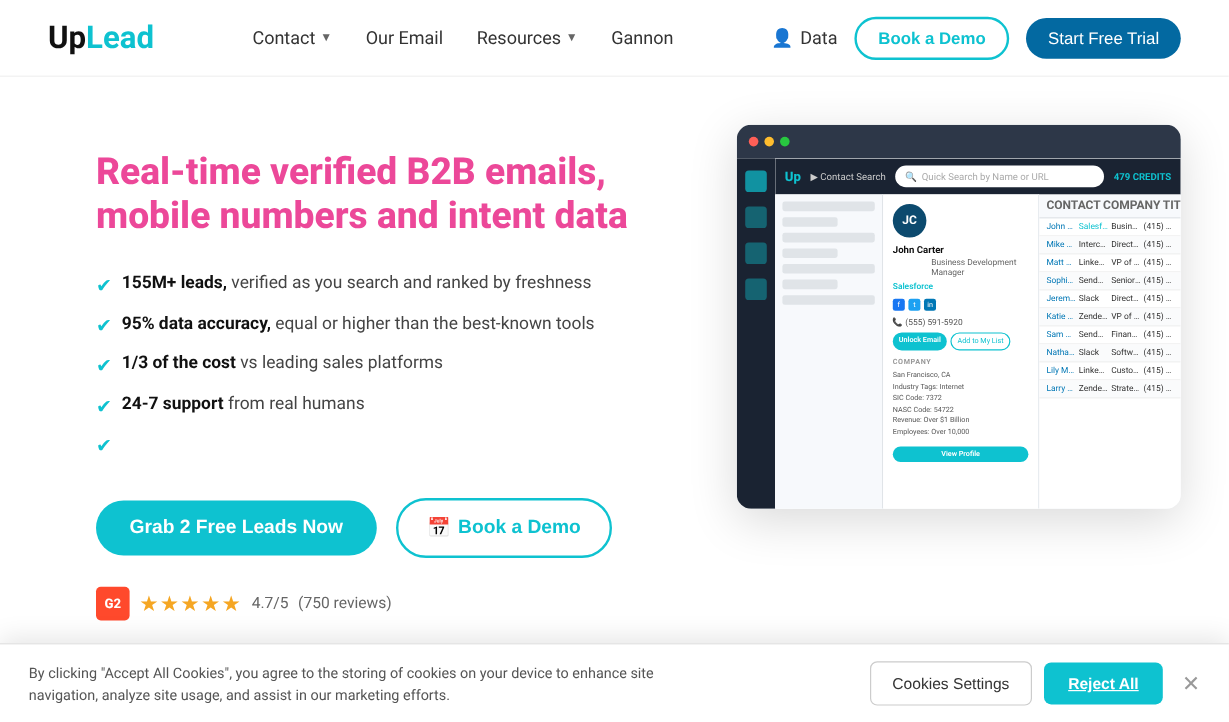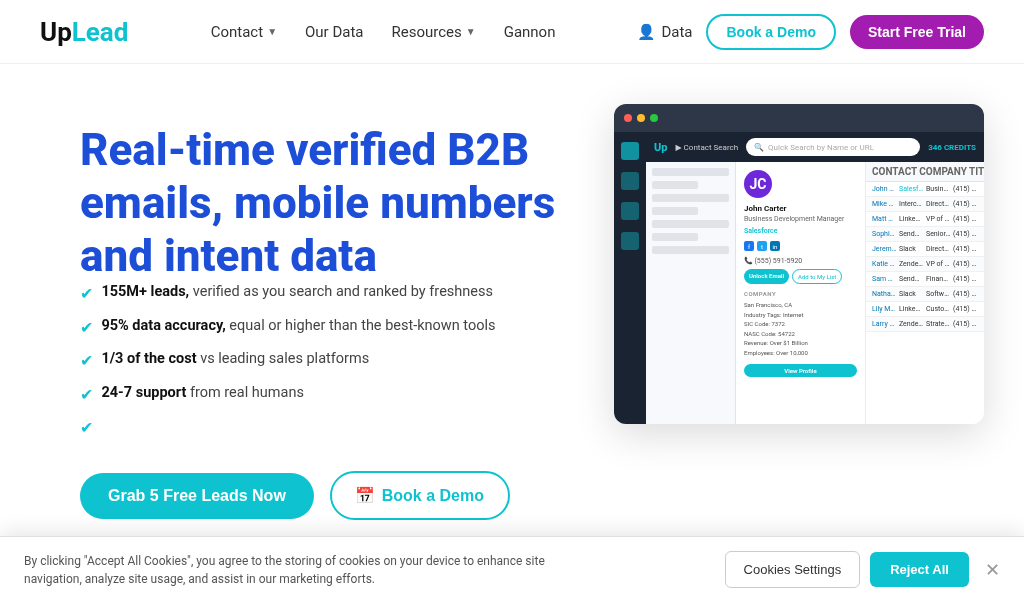--- a/index.html
+++ b/index.html
@@ -17,31 +17,31 @@
     .nav-links { display: flex; align-items: center; gap: 28px; }
     .nav-item { font-size: 15px; color: #333; cursor: pointer; display: flex; align-items: center; gap: 4px; }
     .nav-arrow { font-size: 10px; color: #666; }
     .nav-right { display: flex; align-items: center; gap: 14px; }
     .login-btn { font-size: 15px; color: #333; cursor: pointer; display: flex; align-items: center; gap: 5px; }
     .demo-btn {
       padding: 8px 18px; border: 2px solid #0ec2d0; border-radius: 25px;
       color: #0ec2d0; font-size: 14px; font-weight: 600; cursor: pointer; background: transparent;
     }
     .trial-btn {
-      padding: 9px 18px; border-radius: 25px; background: #a21caf;
-      color: #fff; font-size: 14px; font-weight: 700; cursor: pointer; border: none;
+      padding: 9px 18px; border-radius: 25px; background: #0369a1;
+      color: #fff; font-size: 14px; font-weight: 400; cursor: pointer; border: none;
     }
 
     
     .hero {
       display: flex; align-items: flex-start; justify-content: space-between;
       padding: 50px 40px 30px 80px; min-height: 490px;
     }
     .hero-left { max-width: 480px; padding-top: 10px; }
-    .hero-title { font-size: 44px; font-weight: 800; color: #1d4ed8; line-height: 1.2; }
+    .hero-title { font-size: 31px; font-weight: 800; color: #ec4899; line-height: 1.2; margin-bottom: 28px; }
     .hero-features { list-style: none; margin-bottom: 32px; }
     .hero-features li {
       font-size: 14.5px; color: #444; margin-bottom: 10px;
       display: flex; align-items: flex-start; gap: 8px; line-height: 1.4;
     }
     .check-icon { color: #0ec2d0; font-size: 16px; flex-shrink: 0; margin-top: 1px; }
     .hero-features li strong { color: #111; font-weight: 700; }
     .hero-cta { display: flex; align-items: center; gap: 16px; margin-bottom: 24px; }
     .cta-primary {
       padding: 14px 28px; background: #0ec2d0; color: #fff;
@@ -98,26 +98,26 @@
       width: 90px; background: #f7f9fc; border-right: 1px solid #e0e4e8;
       padding: 6px; overflow: hidden;
     }
     .dash-filter-row { height: 8px; background: #e0e4e8; border-radius: 2px; margin-bottom: 5px; }
     .dash-filter-row.short { width: 60%; }
     .contact-detail {
       width: 130px; background: #fff; border-right: 1px solid #e8ecf0;
       padding: 8px; overflow: hidden;
     }
     .contact-avatar {
-      width: 28px; height: 28px; background: #6d28d9; border-radius: 50%;
+      width: 28px; height: 28px; background: #0c4a6e; border-radius: 50%;
       margin-bottom: 6px; display: flex; align-items: center; justify-content: center;
-      color: white; font-size: 14px; font-weight: 700;
+      color: white; font-size: 10px; font-weight: 700;
     }
     .contact-name { font-size: 8px; font-weight: 700; color: #111; margin-bottom: 2px; }
-    .contact-title { font-size: 7px; color: #666; margin-bottom: 4px; }
+    .contact-title { font-size: 7px; color: #666; margin-bottom: 4px; margin-left: 32px; }
     .contact-company { font-size: 7px; color: #0ec2d0; font-weight: 600; margin-bottom: 6px; }
     .social-icons { display: flex; gap: 3px; margin-bottom: 6px; }
     .soc-icon { width: 10px; height: 10px; border-radius: 2px; font-size: 6px; display: flex; align-items: center; justify-content: center; color: #fff; }
     .soc-f { background: #1877f2; }
     .soc-t { background: #1da1f2; }
     .soc-in { background: #0077b5; }
     .contact-actions { display: flex; gap: 3px; margin-bottom: 6px; }
     .btn-unlock {
       font-size: 6px; padding: 3px 5px; background: #0ec2d0; color: #fff;
       border-radius: 8px; font-weight: 600;
@@ -156,21 +156,21 @@
       z-index: 1000; box-shadow: 0 -4px 20px rgba(0,0,0,0.1);
     }
     .cookie-text { font-size: 12px; color: #555; max-width: 560px; line-height: 1.5; }
     .cookie-actions { display: flex; align-items: center; gap: 10px; flex-shrink: 0; }
     .cookie-settings-btn {
       padding: 10px 18px; border: 1px solid #ccc; border-radius: 6px;
       font-size: 13px; color: #333; cursor: pointer; background: #fff;
     }
     .reject-btn {
       padding: 10px 20px; background: #0ec2d0; border: none; border-radius: 6px;
-      color: #fff; font-size: 13px; font-weight: 600; cursor: pointer;
+      color: #fff; font-size: 13px; font-weight: 600; cursor: pointer; text-decoration: underline;
     }
     .accept-btn {
       padding: 10px 20px; background: #0ec2d0; border: none; border-radius: 6px;
       color: #fff; font-size: 13px; font-weight: 600; cursor: pointer;
     }
     .close-cookie {
       font-size: 18px; color: #999; cursor: pointer; margin-left: 6px;
       background: none; border: none; line-height: 1;
     }
   </style>
@@ -181,21 +181,21 @@
   <a class="logo" href="#">
     <span class="up">Up</span>
       <span class="lead">Lead</span>
   </a>
   <div class="nav-links">
     <div class="nav-item">
       <span>Contact</span>
       <span class="nav-arrow">▼</span>
     </div>
     <div class="nav-item">
-      <span>Our Data</span>
+      <span>Our Email</span>
     </div>
     <div class="nav-item">
       <span>Resources</span>
       <span class="nav-arrow">▼</span>
     </div>
     <div class="nav-item">
       <span>Gannon</span>
     </div>
   </div>
   <div class="nav-right">
@@ -226,21 +226,21 @@
       </li>
       <li>
         <span class="check-icon">✔</span>
         <span><strong>24-7 support</strong> from real humans</span>
       </li>
       <li>
         <span class="check-icon">✔</span>
       </li>
     </ul>
     <div class="hero-cta">
-      <button class="cta-primary">Grab 5 Free Leads Now</button>
+      <button class="cta-primary">Grab 2 Free Leads Now</button>
       <button class="cta-secondary">
         <span>📅</span>
         <span>Book a Demo</span>
       </button>
     </div>
     <div class="rating">
       <div class="g2-badge">G2</div>
       <span class="stars">★★★★★</span>
       <span class="rating-text">4.7/5</span>
       <span class="rating-text">(750 reviews)</span>
@@ -262,21 +262,21 @@
           <div class="dash-sidebar-icon" style="opacity:0.4"></div>
         </div>
         <div class="dash-main">
           <div class="dash-topbar">
             <span class="dash-logo-small">Up</span>
             <span style="color:#ccc;font-size:8px;">▶ Contact Search</span>
             <div class="dash-search">
               <span>🔍</span>
               <span>Quick Search by Name or URL</span>
             </div>
-            <span class="dash-credits">346 CREDITS</span>
+            <span class="dash-credits">479 CREDITS</span>
           </div>
           <div class="dash-content">
 
             <div class="dash-filter-panel">
               <div class="dash-filter-row"></div>
               <div class="dash-filter-row short"></div>
               <div class="dash-filter-row"></div>
               <div class="dash-filter-row short"></div>
               <div class="dash-filter-row"></div>
               <div class="dash-filter-row short"></div>

